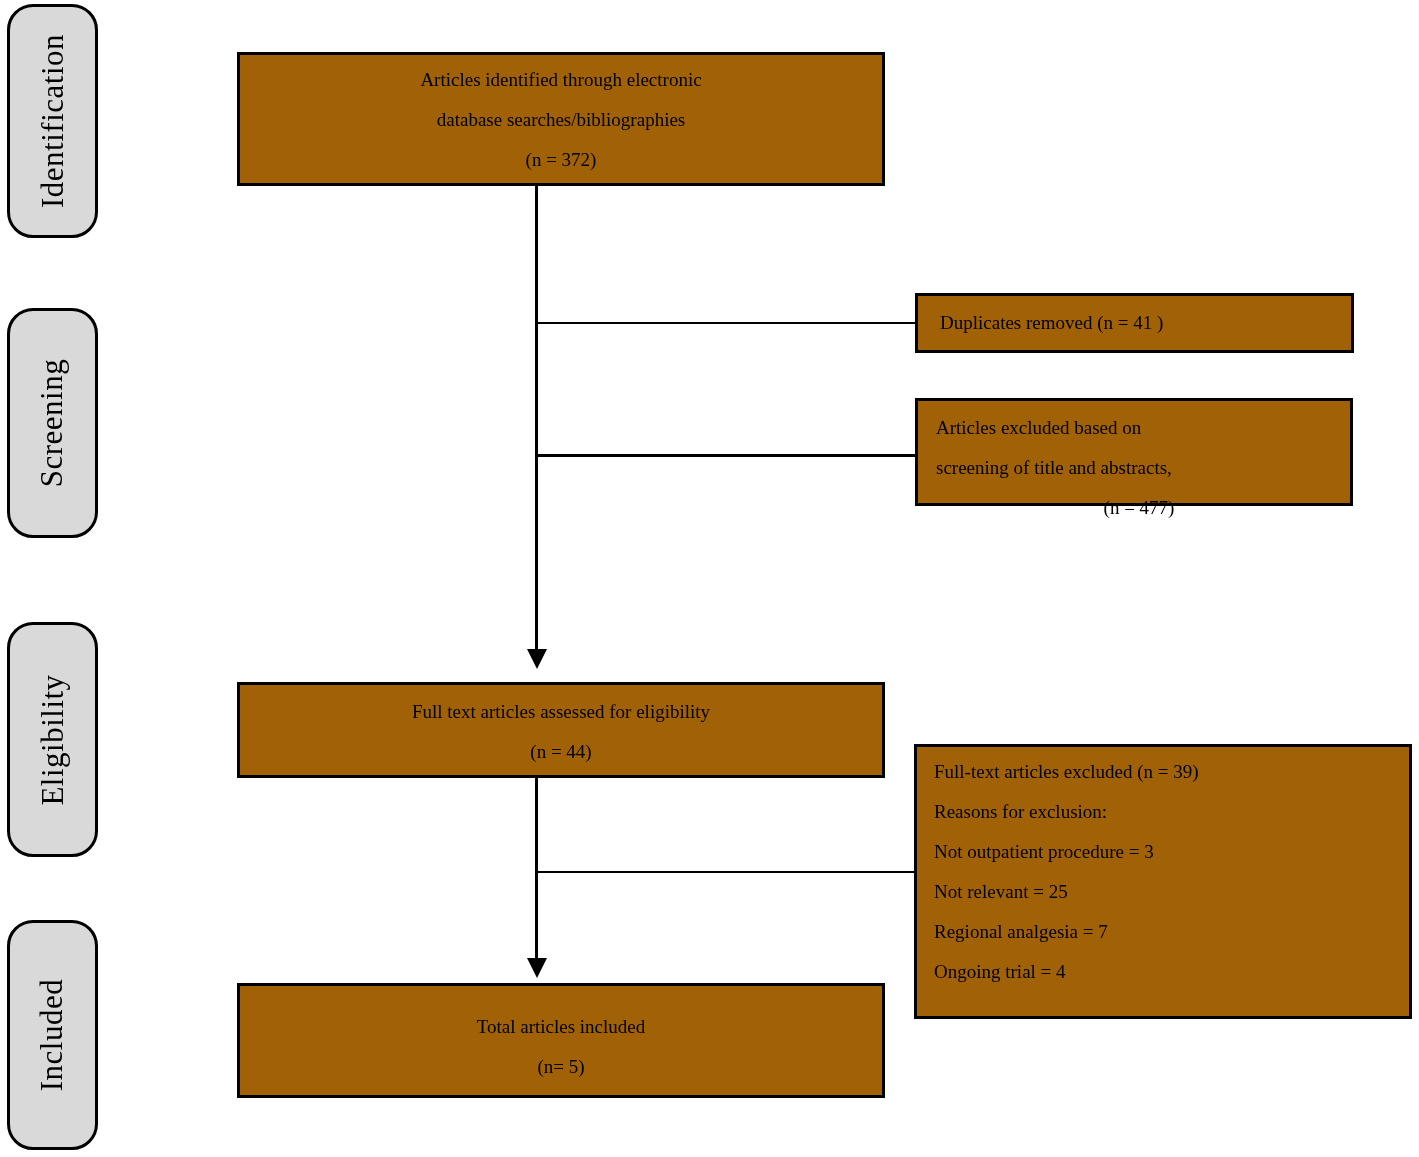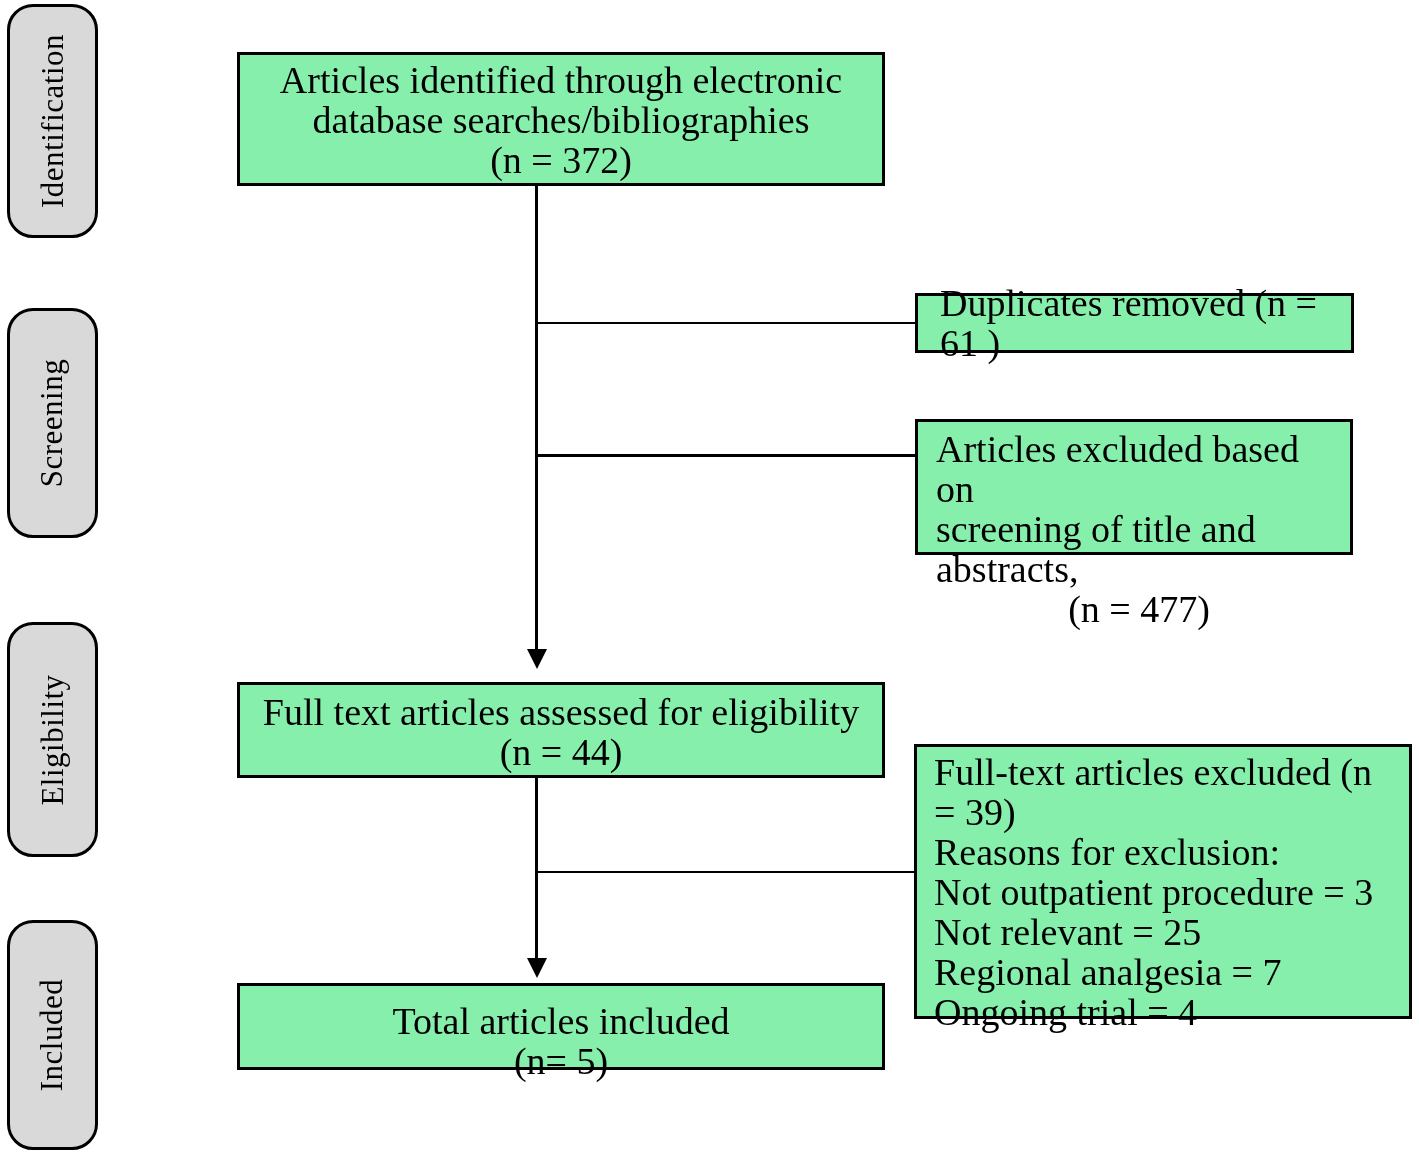--- a/index.html
+++ b/index.html
@@ -36,55 +36,54 @@
     letter-spacing: 0.5px;
   }
   .stage-identification { top: 4px;   height: 234px; }
   .stage-screening      { top: 308px; height: 230px; }
   .stage-eligibility    { top: 622px; height: 235px; }
   .stage-included       { top: 920px; height: 230px; }
 
   
   .fbox {
     position: absolute;
-    background: #86efac;
+    background: #a16207;
     border: 3px solid #000000;
     box-sizing: border-box;
-    font-size: 38px;
+    font-size: 19px;
     line-height: 40px;
   }
   .pre { white-space: pre-line; }
   .center { text-align: center; }
   .left { text-align: left; }
 
   .box-identified {
     left: 237px; top: 52px; width: 648px; height: 134px;
     padding-top: 5px;
   }
   .box-duplicates {
     left: 915px; top: 293px; width: 439px; height: 60px;
     display: flex; align-items: center;
     padding-left: 22px;
   }
   .box-screening-excluded {
-    left: 915px; top: 398px; width: 438px; height: 136px;
+    left: 915px; top: 398px; width: 438px; height: 108px;
     padding: 7px 8px 0 18px;
-    margin-top: 21px;
   }
   .box-assessed {
     left: 237px; top: 682px; width: 648px; height: 96px;
     padding-top: 7px;
   }
   .box-fulltext-excluded {
     left: 914px; top: 744px; width: 498px; height: 275px;
     padding: 5px 8px 0 17px;
   }
   .box-total {
-    left: 237px; top: 983px; width: 648px; height: 87px;
-    padding-top: 15px;
+    left: 237px; top: 983px; width: 648px; height: 115px;
+    padding-top: 21px;
   }
 
   
   .line {
     position: absolute;
     background: #000000;
   }
   .vline1 { left: 535px; top: 185px; width: 3px;  height: 466px; }
   .vline2 { left: 535px; top: 777px; width: 3px;  height: 182px; }
   .hline-dup   { left: 537px; top: 322px; width: 378px; height: 2px; }
@@ -118,21 +117,21 @@
   </div>
   <div class="stage stage-included">
     <span class="rot">Included</span>
   </div>
 
   <div class="fbox box-identified center pre">Articles identified through electronic
 database searches/bibliographies
 (n = 372)</div>
 
   <div class="fbox box-duplicates">
-    <span class="left">Duplicates removed (n = 61 )</span>
+    <span class="left">Duplicates removed (n = 41 )</span>
   </div>
 
   <div class="fbox box-screening-excluded">
     <div class="left pre">Articles excluded based on
 screening of title and abstracts,</div>
     <div class="center">(n = 477)</div>
   </div>
 
   <div class="fbox box-assessed center pre">Full text articles assessed for eligibility
 (n = 44)</div>

